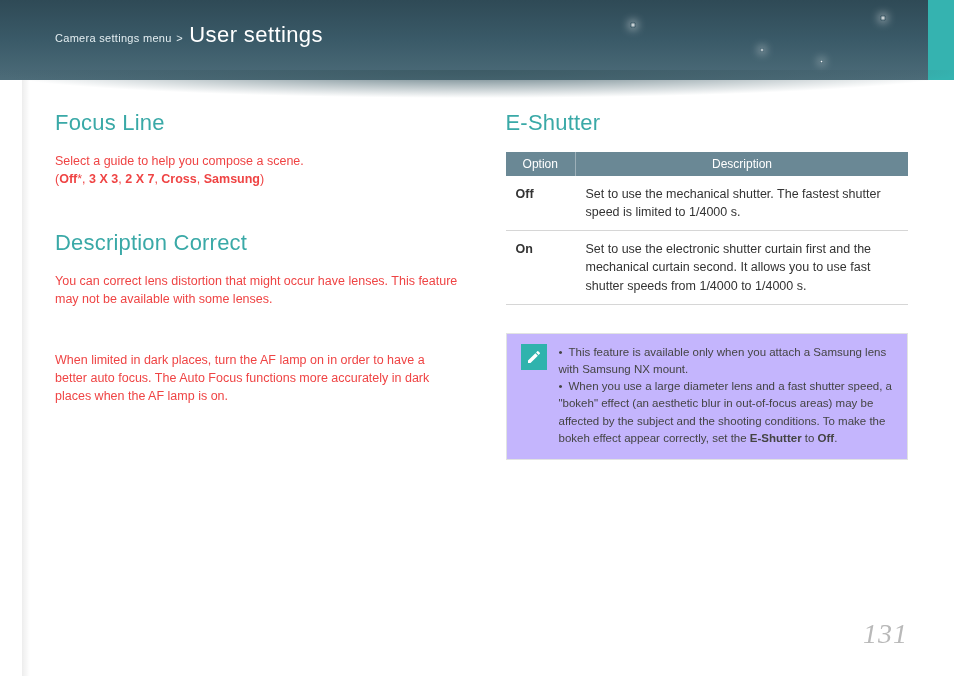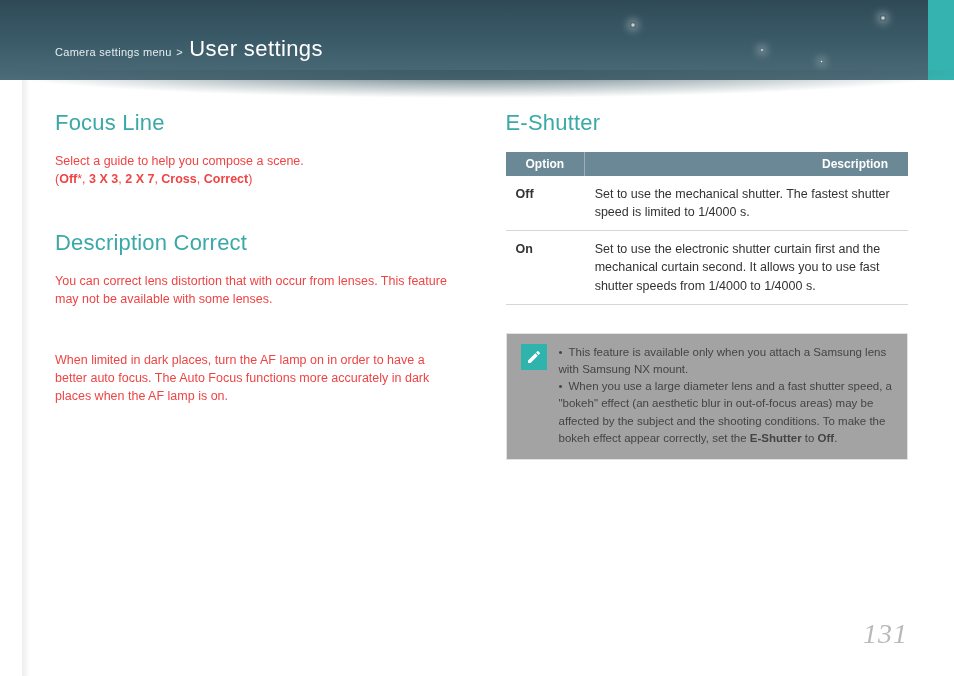--- a/index.html
+++ b/index.html
@@ -7,21 +7,21 @@
   .page { position: relative; width: 954px; height: 676px; overflow: hidden; }
 
   
   .header {
     position: relative;
     height: 80px;
     background: linear-gradient(180deg, #2f4a56 0%, #3a5a68 50%, #4d6c79 100%);
     color: #fff;
     display: flex;
     align-items: flex-end;
-    padding: 0 0 18px 55px;
+    padding: 0 0 32px 55px;
   }
   .header::after {
     content: "";
     position: absolute;
     left: 0; right: 0; bottom: -18px; height: 28px;
     background: radial-gradient(ellipse 700px 40px at 50% 0%, rgba(60,90,100,0.9) 0%, rgba(60,90,100,0) 70%);
     pointer-events: none;
   }
   .sparkle {
     position: absolute;
@@ -53,39 +53,39 @@
   }
   .para { font-size: 12.5px; line-height: 1.45; color: #ef4444; }
   .para .bold { font-weight: 700; }
   .block { margin-bottom: 42px; }
 
   
   table.opt { width: 100%; border-collapse: collapse; font-size: 12.5px; }
   table.opt th {
     background: #6a8895;
     color: #fff;
-    text-align: right;
-    font-weight: 700;
+    text-align: center;
+    font-weight: 400;
     font-size: 12px;
-    padding: 5px 20px;
+    padding: 5px 2px;
   }
   table.opt th:first-child { width: 70px; border-right: 1px solid #9db0b9; }
   table.opt td {
     padding: 9px 10px;
     vertical-align: top;
     border-bottom: 1px solid #d6d6d6;
     line-height: 1.45;
   }
   table.opt td:first-child { font-weight: 700; }
   table.opt tr:nth-child(2) td { }
 
   
   .note {
     margin-top: 28px;
-    background: #a3a3a3;
+    background: #c4b5fd;
     border: 1px solid #e1e3e2;
     display: flex;
     padding: 10px 14px 12px 14px;
     gap: 12px;
   }
   .note-icon {
     flex: 0 0 26px; height: 26px;
     background: #2fb3ad;
     display: flex; align-items: center; justify-content: center;
   }
@@ -133,27 +133,27 @@
     </div>
   </div>
 
   <div class="body">
     <div class="col">
 
       <div class="block">
         <h2 class="section">Focus Line</h2>
         <p class="para">Select a guide to help you compose a scene.</p>
         <p class="para">
-          <span>(</span><span class="bold">Off</span><span>*</span><span>, </span><span class="bold">3 X 3</span><span>, </span><span class="bold">2 X 7</span><span>, </span><span class="bold">Cross</span><span>, </span><span class="bold">Correct</span><span>)</span>
+          <span>(</span><span class="bold">Off</span><span>*</span><span>, </span><span class="bold">3 X 3</span><span>, </span><span class="bold">2 X 7</span><span>, </span><span class="bold">Cross</span><span>, </span><span class="bold">Samsung</span><span>)</span>
         </p>
       </div>
 
       <div class="block">
         <h2 class="section">Description Correct</h2>
-        <p class="para">You can correct lens distortion that with occur from lenses. This feature may not be available with some lenses.</p>
+        <p class="para">You can correct lens distortion that might occur have lenses. This feature may not be available with some lenses.</p>
       </div>
 
       <div class="block">
         <p class="para">When limited in dark places, turn the AF lamp on in order to have a better auto focus. The Auto Focus functions more accurately in dark places when the AF lamp is on.</p>
       </div>
 
     </div>
 
     <div class="col">
 

